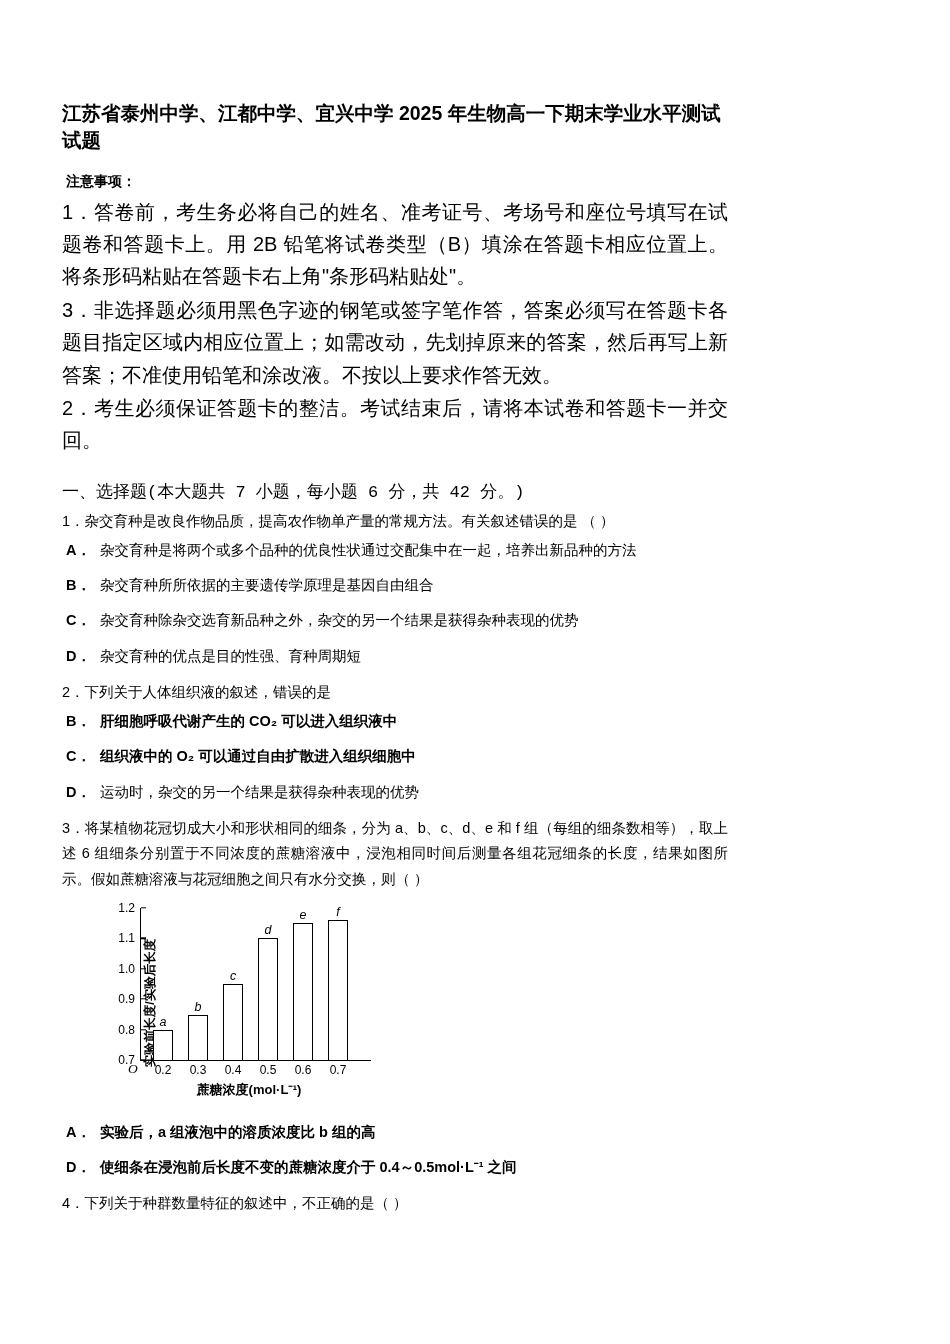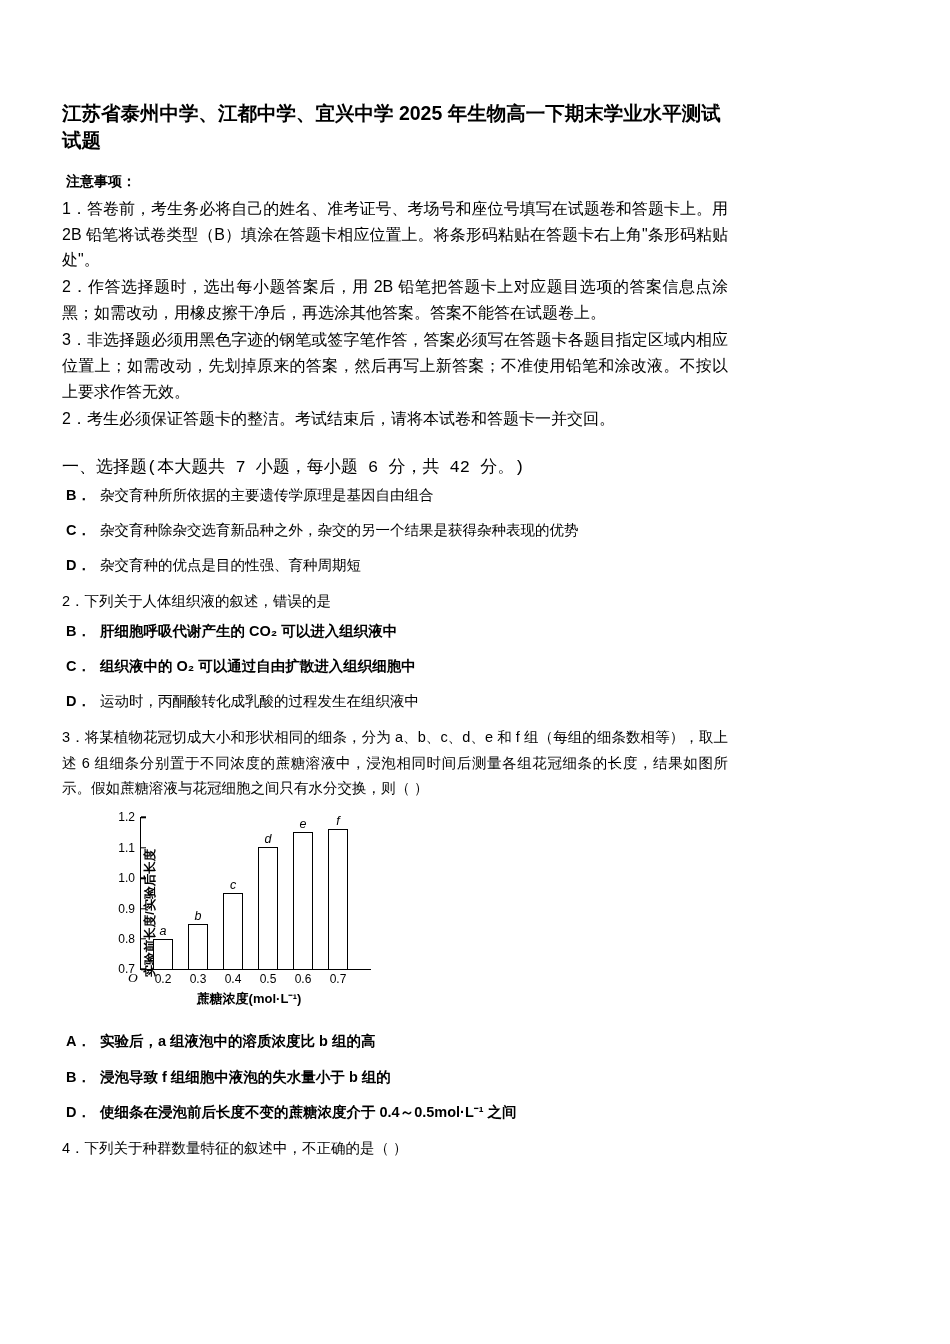--- a/index.html
+++ b/index.html
@@ -33,21 +33,21 @@
     letter-spacing: 0px;
   }
   .notice-head {
     font-family: "Liberation Sans", sans-serif;
     font-size: 14px;
     font-weight: bold;
     margin: 0 0 5px 4px;
   }
   .notice-item {
     font-family: "Liberation Sans", sans-serif;
-    font-size: 16px;
+    font-size: 20px;
     line-height: 1.62;
     margin: 0 0 1px 0;
     text-align: justify;
   }
   .spacer-lg { height: 22px; }
   .section-head {
     font-family: Liberation Mono, monospace;
     font-size: 17px;
     margin: 0 0 6px 0;
   }
@@ -169,36 +169,37 @@
 </style>
 </head>
 <body>
 
 <div class="page">
 
   <h1 class="doc-title">江苏省泰州中学、江都中学、宜兴中学 2025 年生物高一下期末学业水平测试试题</h1>
 
   <div class="notice-head">注意事项：</div>
   <p class="notice-item">1．答卷前，考生务必将自己的姓名、准考证号、考场号和座位号填写在试题卷和答题卡上。用 2B 铅笔将试卷类型（B）填涂在答题卡相应位置上。将条形码粘贴在答题卡右上角"条形码粘贴处"。</p>
-  <p class="notice-item">2．作答选择题时，选出每小题答案后，用 2B 铅笔把答题卡上对应题目选项的答案信息点涂黑；如需改动，用橡皮擦干净后，再选涂其他答案。答案不能答在试题卷上。</p>
   <p class="notice-item">3．非选择题必须用黑色字迹的钢笔或签字笔作答，答案必须写在答题卡各题目指定区域内相应位置上；如需改动，先划掉原来的答案，然后再写上新答案；不准使用铅笔和涂改液。不按以上要求作答无效。</p>
   <p class="notice-item">2．考生必须保证答题卡的整洁。考试结束后，请将本试卷和答题卡一并交回。</p>
 
   <div class="spacer-lg"></div>
 
   <div class="section-head">一、选择题(本大题共 7 小题，每小题 6 分，共 42 分。)</div>
 
+  <p class="q-stem">1．杂交育种是改良作物品质，提高农作物单产量的常规方法。有关叙述错误的是 （    ）</p>
+  <p class="opt"><span class="lab">A．</span><span>杂交育种是将两个或多个品种的优良性状通过交配集中在一起，培养出新品种的方法</span></p>
   <p class="opt"><span class="lab">B．</span><span>杂交育种所所依据的主要遗传学原理是基因自由组合</span></p>
   <p class="opt"><span class="lab">C．</span><span>杂交育种除杂交选育新品种之外，杂交的另一个结果是获得杂种表现的优势</span></p>
   <p class="opt"><span class="lab">D．</span><span>杂交育种的优点是目的性强、育种周期短</span></p>
 
   <p class="q-stem">2．下列关于人体组织液的叙述，错误的是</p>
   <p class="opt"><span class="lab">B．</span><span class="opt-b">肝细胞呼吸代谢产生的 CO₂ 可以进入组织液中</span></p>
   <p class="opt"><span class="lab">C．</span><span class="opt-b">组织液中的 O₂ 可以通过自由扩散进入组织细胞中</span></p>
-  <p class="opt"><span class="lab">D．</span><span>运动时，丙酮酸转化成乳酸的过程发生在组织液中</span></p>
+  <p class="opt"><span class="lab">D．</span><span>运动时，杂交的另一个结果是获得杂种表现的优势</span></p>
 
   <p class="q-stem">3．将某植物花冠切成大小和形状相同的细条，分为 a、b、c、d、e 和 f 组（每组的细条数相等），取上述 6 组细条分别置于不同浓度的蔗糖溶液中，浸泡相同时间后测量各组花冠细条的长度，结果如图所示。假如蔗糖溶液与花冠细胞之间只有水分交换，则（    ）</p>
 
   <div class="chart-wrap">
     <div class="ylabel">实验前长度/实验后长度</div>
     <div class="plot">
       <div class="ytick" style="top:0%">1.2</div>
       <div class="ytick" style="top:20%">1.1</div>
       <div class="ytick" style="top:40%">1.0</div>
       <div class="ytick" style="top:60%">0.9</div>
@@ -230,18 +231,17 @@
       <div class="xtick" style="left:127px">0.5</div>
       <div class="xtick" style="left:162px">0.6</div>
       <div class="xtick" style="left:197px">0.7</div>
 
       <div class="origin">O</div>
     </div>
     <div class="xlabel">蔗糖浓度(mol·L⁻¹)</div>
   </div>
 
   <p class="opt"><span class="lab">A．</span><span class="opt-b">实验后，a 组液泡中的溶质浓度比 b 组的高</span></p>
-  <p class="opt"><span class="lab">B．</span><span class="opt-b">浸泡导致 f 组细胞中液泡的失水量小于 b 组的</span></p>
   <p class="opt"><span class="lab">D．</span><span class="opt-b">使细条在浸泡前后长度不变的蔗糖浓度介于 0.4～0.5mol·L⁻¹ 之间</span></p>
 
   <p class="q-stem">4．下列关于种群数量特征的叙述中，不正确的是（        ）</p>
 
 </div>
 
 </body></html>

